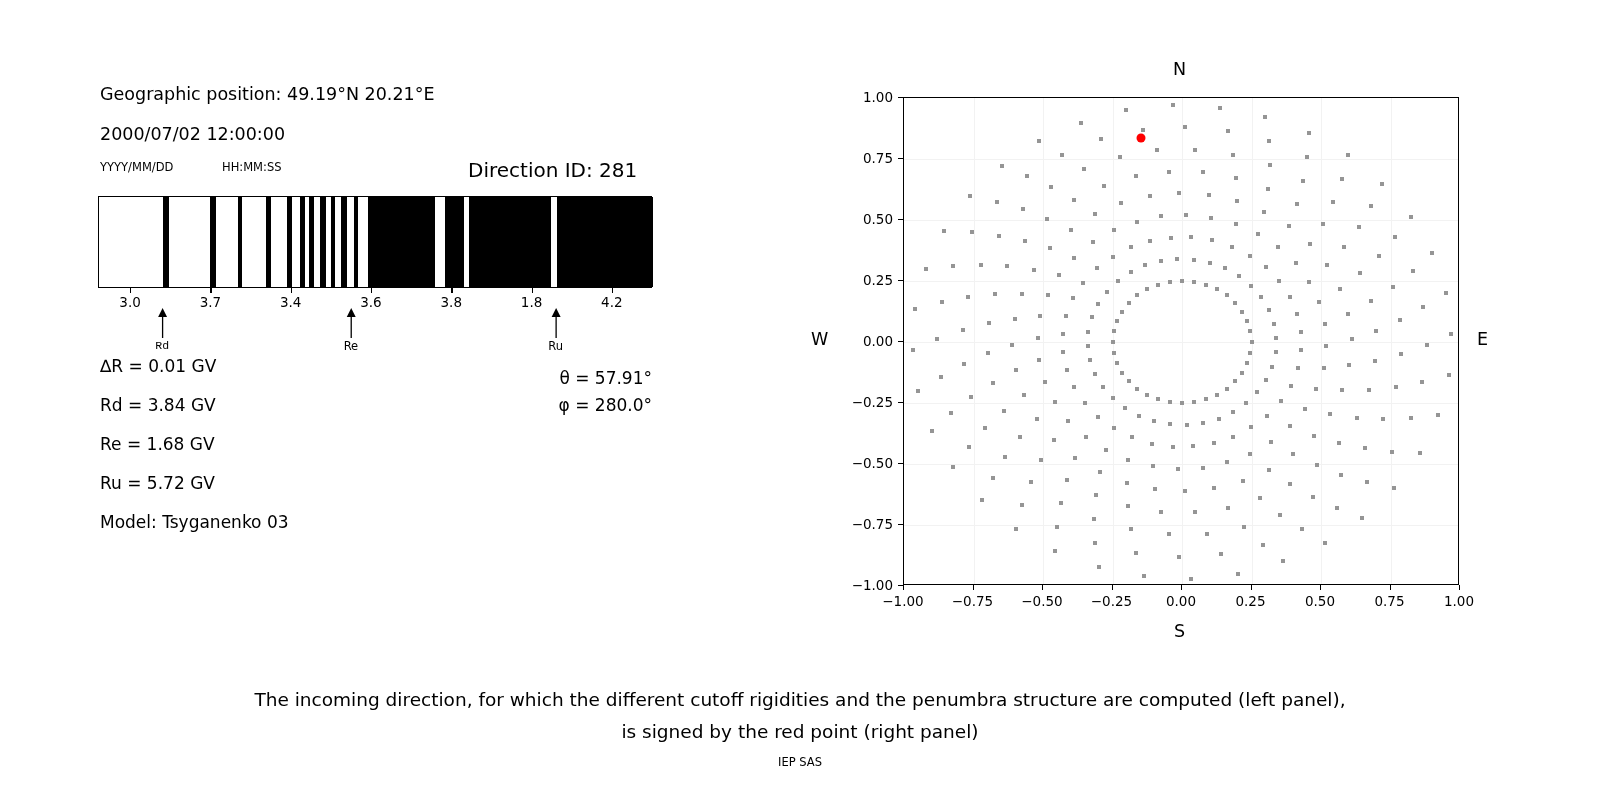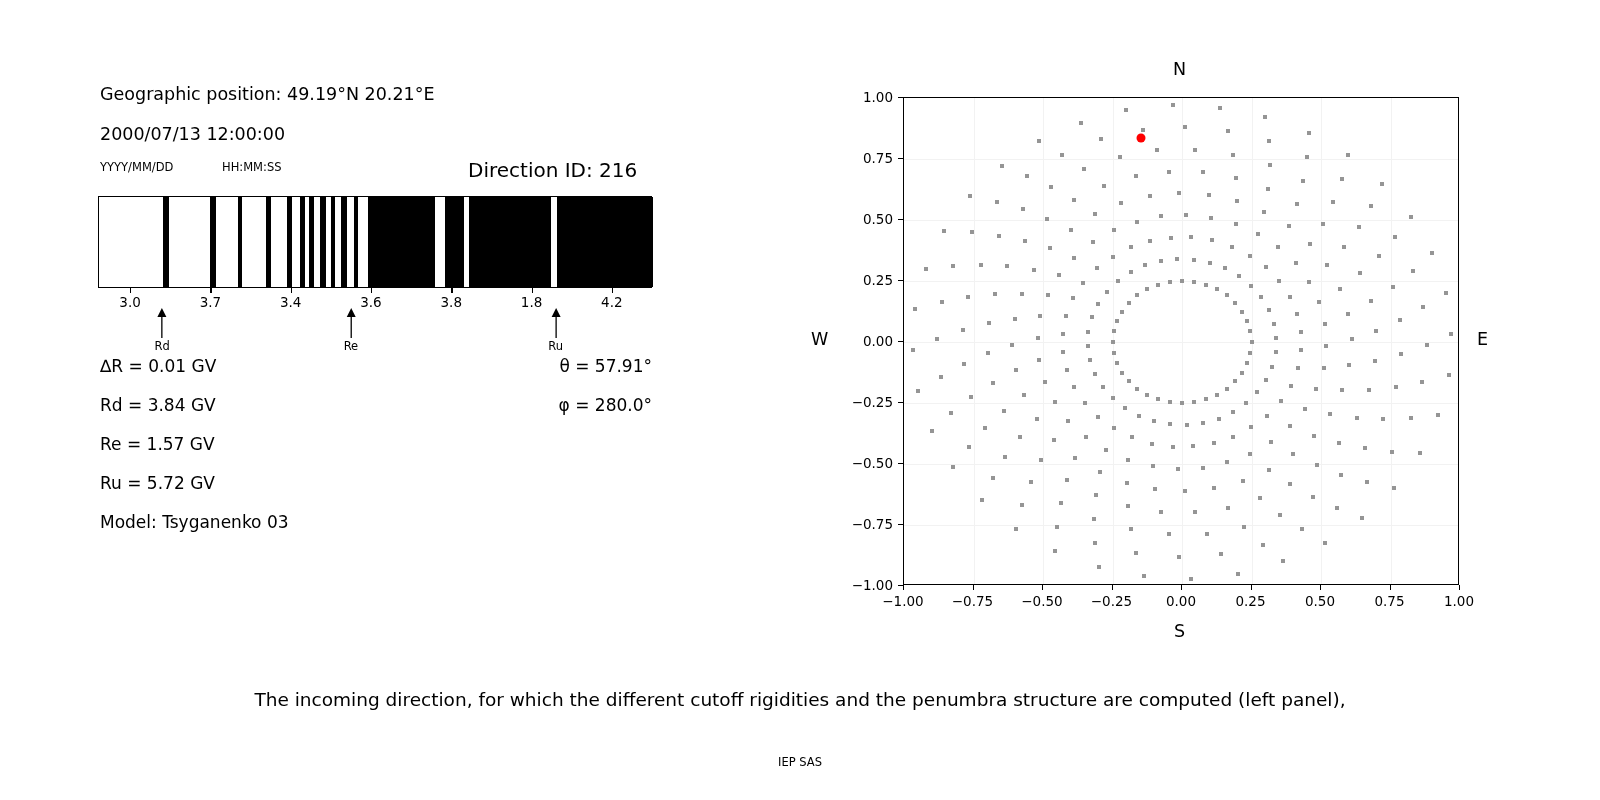--- a/index.html
+++ b/index.html
@@ -53,24 +53,24 @@
 
   
   #caption{left:0;top:684px;width:1600px;text-align:center;font-size:18.5px;
            line-height:32px;}
   #footer{left:0;top:755px;width:1600px;text-align:center;font-size:11.5px;}
 </style>
 </head>
 <body>
 
 <div class="abs" id="geo-pos">Geographic position: 49.19°N 20.21°E</div>
-<div class="abs" id="datetime">2000/07/13 12:00:00</div>
+<div class="abs" id="datetime">2000/07/02 12:00:00</div>
 <div class="abs" id="fmt-date">YYYY/MM/DD</div>
 <div class="abs" id="fmt-time">HH:MM:SS</div>
-<div class="abs" id="dir-id">Direction ID: 216</div>
+<div class="abs" id="dir-id">Direction ID: 281</div>
 
 <div class="abs" id="penumbra-wrap">
   <div id="penumbra-bar">
       <div class="band" style="left: 64.2319px; width: 6.02174px;"></div>
       <div class="band" style="left: 111.201px; width: 6.02174px;"></div>
       <div class="band" style="left: 138.5px; width: 4.81739px;"></div>
       <div class="band" style="left: 167.404px; width: 4.81739px;"></div>
       <div class="band" style="left: 187.878px; width: 4.81739px;"></div>
       <div class="band" style="left: 200.725px; width: 4.81739px;"></div>
       <div class="band" style="left: 209.958px; width: 4.81739px;"></div>
@@ -93,21 +93,21 @@
     <div class="tick" style="left: 192.696px;"></div>
     <div class="ticklabel" style="left: 192.696px;">3.4</div>
     <div class="tick" style="left: 272.986px;"></div>
     <div class="ticklabel" style="left: 272.986px;">3.6</div>
     <div class="tick" style="left: 353.275px;"></div>
     <div class="ticklabel" style="left: 353.275px;">3.8</div>
     <div class="tick" style="left: 433.565px;"></div>
     <div class="ticklabel" style="left: 433.565px;">1.8</div>
     <div class="tick" style="left: 513.855px;"></div>
     <div class="ticklabel" style="left: 513.855px;">4.2</div>
-    <div class="arrow-wrap" style="left: 64.2319px;">
+    <div class="arrow-wrap" style="left: 64.2319px; font-family: Liberation Mono, monospace;">
       <svg width="11" height="30" viewBox="0 0 11 30">
         <line x1="5.5" y1="30" x2="5.5" y2="6" stroke="#000" stroke-width="1.3"></line>
         <path d="M5.5 0 L10 9 L1 9 Z" fill="#000"></path>
       </svg>
       <div class="arrow-label">Rd</div>
     </div>
     <div class="arrow-wrap" style="left: 252.913px;">
       <svg width="11" height="30" viewBox="0 0 11 30">
         <line x1="5.5" y1="30" x2="5.5" y2="6" stroke="#000" stroke-width="1.3"></line>
         <path d="M5.5 0 L10 9 L1 9 Z" fill="#000"></path>
@@ -118,24 +118,24 @@
       <svg width="11" height="30" viewBox="0 0 11 30">
         <line x1="5.5" y1="30" x2="5.5" y2="6" stroke="#000" stroke-width="1.3"></line>
         <path d="M5.5 0 L10 9 L1 9 Z" fill="#000"></path>
       </svg>
       <div class="arrow-label">Ru</div>
     </div>
   </div>
 
 <div class="param" style="left:100px;top:356px;">∆R = 0.01 GV</div>
 <div class="param" style="left:100px;top:395px;">Rd = 3.84 GV</div>
-<div class="param" style="left:100px;top:434px;">Re = 1.57 GV</div>
+<div class="param" style="left:100px;top:434px;">Re = 1.68 GV</div>
 <div class="param" style="left:100px;top:473px;">Ru = 5.72 GV</div>
 <div class="param" style="left:100px;top:512px;">Model: Tsyganenko 03</div>
-<div class="param-r" style="left:452px;top:356px;width:200px;">θ = 57.91°</div>
+<div class="param-r" style="left:452px;top:368px;width:200px;">θ = 57.91°</div>
 <div class="param-r" style="left:452px;top:395px;width:200px;">φ = 280.0°</div>
 
 <div class="abs" id="plot-area">
     <div class="gridline-v" style="left: 69.5px;"></div>
     <div class="gridline-v" style="left: 139px;"></div>
     <div class="gridline-v" style="left: 208.5px;"></div>
     <div class="gridline-v" style="left: 278px;"></div>
     <div class="gridline-v" style="left: 347.5px;"></div>
     <div class="gridline-v" style="left: 417px;"></div>
     <div class="gridline-v" style="left: 486.5px;"></div>
@@ -510,14 +510,15 @@
     <div class="xtick" style="left: 1459px; top: 585px;"></div>
     <div class="xlabel" style="left: 1459px; top: 593px;">1.00</div>
     <div class="compass" style="left: 1173px; top: 59px;">N</div>
     <div class="compass" style="left: 1174px; top: 621px;">S</div>
     <div class="compass" style="left: 811px; top: 329px;">W</div>
     <div class="compass" style="left: 1477px; top: 329px;">E</div>
   </div>
 
 <div class="abs" id="caption">
   <div>The incoming direction, for which the different cutoff rigidities and the penumbra structure are computed (left panel),</div>
+  <div>is signed by the red point (right panel)</div>
 </div>
 <div class="abs" id="footer">IEP SAS</div>
 
 </body></html>

